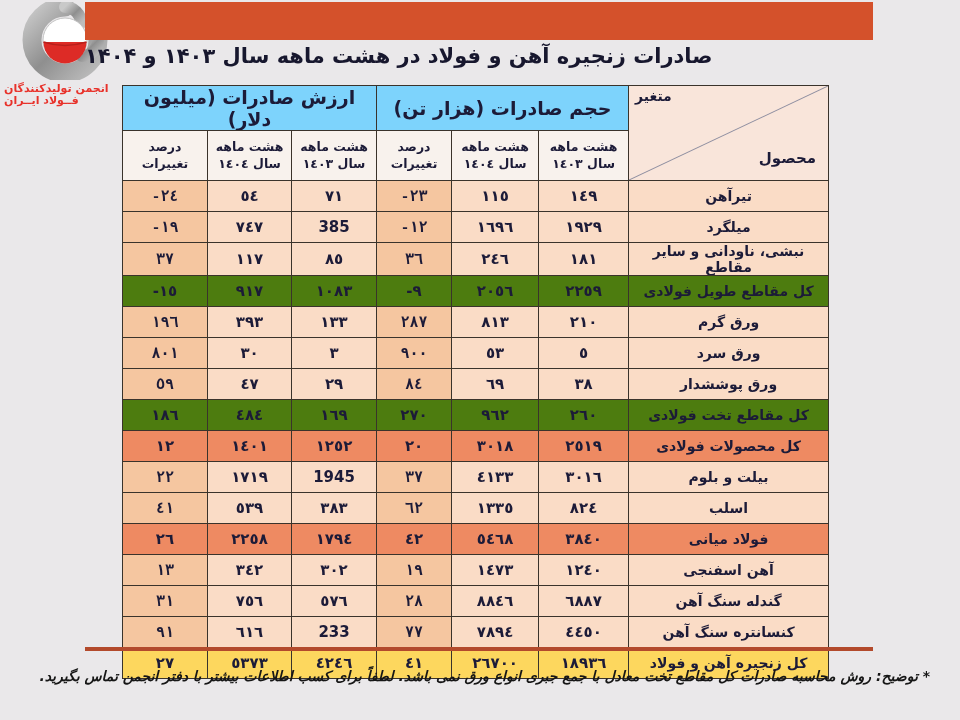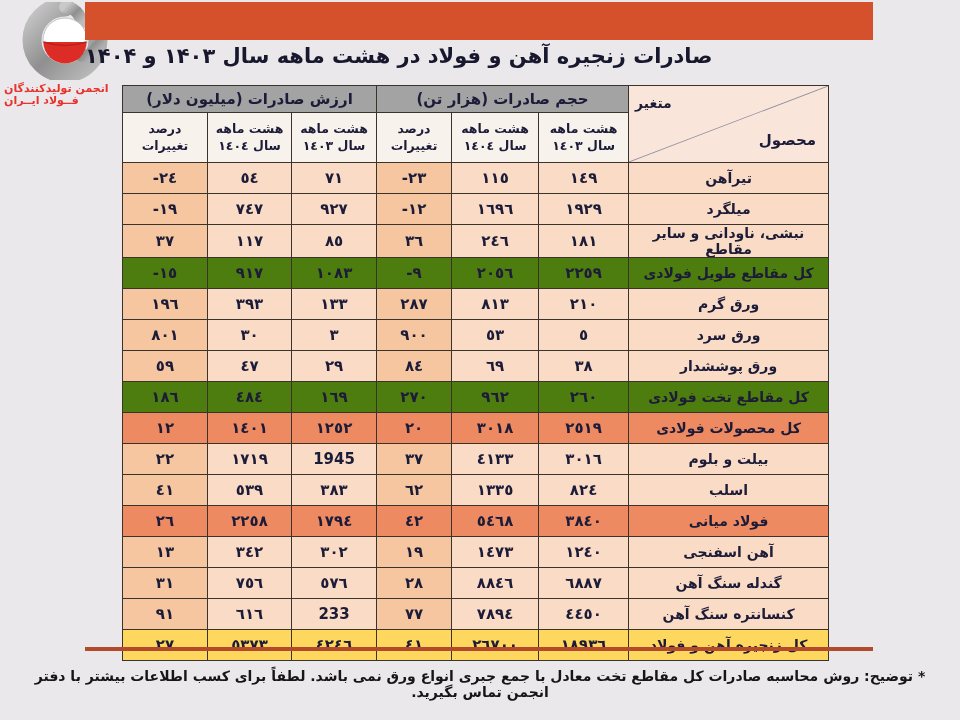--- a/index.html
+++ b/index.html
@@ -23,39 +23,39 @@
   table.main {
     position:absolute; left:122px; top:85px; width:706px;
     border-collapse:collapse; table-layout:fixed; direction:rtl;
   }
   table.main th, table.main td {
     border:1.5px solid #3a332b; padding:0 2px;
     font-weight:bold; color:#1c1b38; text-align:center; vertical-align:middle;
     overflow:hidden;
   }
   tr.group-row th { height:26px; }
-  th.green { background:#a3a3a3; font-size:15px;margin-left:12px; }
+  th.green { background:#7dd3fc; font-size:19px;margin-left:12px; }
   th.corner-cell { background:#f9e5da; position:relative; padding:0; }
   .corner-svg { position:absolute; left:0; top:0; width:100%; height:100%; }
-  .corner-top { position:absolute; left:6px; top:9px; font-size:14px; }
+  .corner-top { position:absolute; left:6px; top:2px; font-size:14px; }
   .corner-bottom { position:absolute; right:12px; bottom:13px; font-size:15px; }
   tr.sub-row th { height:49px; background:#f8f2ed; font-size:12.5px; line-height:1.3; font-weight:bold; }
   tbody td { height:30px; font-size:15px; }
   td.product { font-size:14px; }
   td.num { direction:ltr; }
   .row-normal td.product, .row-normal td.num { background:#fadcc6; }
-  .row-normal td.pct { background:#f5c6a0; }
+  .row-normal td.pct { background:#f5c6a0;font-family:Liberation Mono, monospace; }
   .row-gray td { background:#4d7c0f; }
   .row-orange td { background:#ee8a62; }
   .row-total td { background:#fdd75e; }
   
   .sep-line { position:absolute; left:85px; top:647px; width:788px; height:4px; background:#b34a2c; }
   .footnote {
     position:absolute; left:30px; top:668px; width:900px;
-    direction:rtl; text-align:center; font-size:14px; color:#161616; font-weight:bold;
+    direction:rtl; font-size:14px; color:#161616; font-weight:bold;font-style:italic;
   }
 </style>
 </head>
 <body>
 
 <div class="page">
 
   <div class="logo">
     <svg width="122" height="78" viewBox="0 0 122 78">
       <defs>
@@ -119,21 +119,21 @@
           <td class="num pct">-٢٣</td>
           <td class="num">٧١</td>
           <td class="num">٥٤</td>
           <td class="num pct">-٢٤</td>
         </tr>
         <tr class="row-normal">
           <td class="product">میلگرد</td>
           <td class="num">١٩٢٩</td>
           <td class="num">١٦٩٦</td>
           <td class="num pct">-١٢</td>
-          <td class="num">٩٢٧</td>
+          <td class="num">385</td>
           <td class="num">٧٤٧</td>
           <td class="num pct">-١٩</td>
         </tr>
         <tr class="row-normal">
           <td class="product">نبشی، ناودانی و سایر مقاطع</td>
           <td class="num">١٨١</td>
           <td class="num">٢٤٦</td>
           <td class="num pct">٣٦</td>
           <td class="num">٨٥</td>
           <td class="num">١١٧</td>

